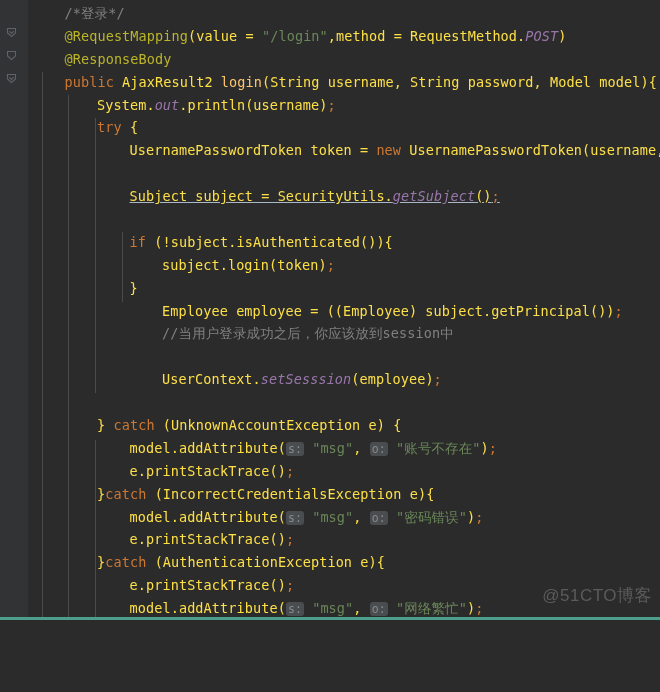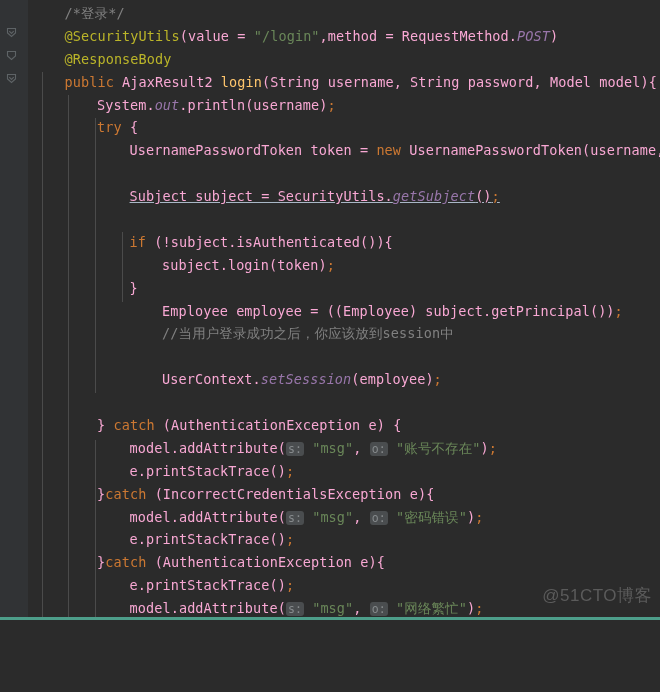--- a/index.html
+++ b/index.html
@@ -75,21 +75,21 @@
     padding-left: 4px;
   }
 
   
   .t-comment   { color: #808080; }
   .t-anno      { color: #bbb529; }
   .t-kw        { color: #cc7832; }
   .t-method    { color: #ffc66d; }
   .t-string    { color: #6a8759; }
   .t-static    { color: #9876aa; font-style: italic; text-align: right; }
-  .t-plain     { color: #f9a8d4; }
+  .t-plain     { color: #fde047; }
   .t-semi      { color: #cc7832; }
 
   .hint {
     background: #4a4d4f;
     color: #868a8c;
     border-radius: 3px;
     padding: 0 2px;
     font-size: 11.5px;
     font-style: normal;
   }
@@ -135,38 +135,38 @@
   <div id="code-area">
     <div id="indent-guides-layer">
         <div class="indent-guide" style="left: 14px; top: 72px; height: 600px;"></div>
         <div class="indent-guide" style="left: 40px; top: 95px; height: 555px;"></div>
         <div class="indent-guide" style="left: 67px; top: 118px; height: 275px;"></div>
         <div class="indent-guide" style="left: 67px; top: 440px; height: 210px;"></div>
         <div class="indent-guide" style="left: 94px; top: 232px; height: 70px;"></div>
       </div>
     <div class="code-lines" id="code-lines">
         <div class="line" style="padding-left: 36.52px;"><span class="t-comment">/*登录*/</span></div>
-        <div class="line" style="padding-left: 36.52px;"><span class="t-anno">@SecurityUtils</span><span class="t-plain">(value = </span><span class="t-string">"/login"</span><span class="t-plain">,method = RequestMethod.</span><span class="t-static">POST</span><span class="t-plain">)</span></div>
+        <div class="line" style="padding-left: 36.52px;"><span class="t-anno">@RequestMapping</span><span class="t-plain">(value = </span><span class="t-string">"/login"</span><span class="t-plain">,method = RequestMethod.</span><span class="t-static">POST</span><span class="t-plain">)</span></div>
         <div class="line" style="padding-left: 36.52px;"><span class="t-anno">@ResponseBody</span></div>
         <div class="line" style="padding-left: 36.52px;"><span class="t-kw">public </span><span class="t-plain">AjaxResult2 </span><span class="t-method">login</span><span class="t-plain">(String username, String password, Model model)</span><span class="t-plain">{</span></div>
         <div class="line" style="padding-left: 69.04px;"><span class="t-plain">System.</span><span class="t-static">out</span><span class="t-plain">.println(username)</span><span class="t-semi">;</span></div>
         <div class="line" style="padding-left: 69.04px;"><span class="t-kw">try</span><span class="t-plain"> {</span></div>
         <div class="line" style="padding-left: 101.56px;"><span class="t-plain">UsernamePasswordToken token = </span><span class="t-kw">new</span><span class="t-plain"> UsernamePasswordToken(username, password)</span></div>
         <div class="line" style="padding-left: 4px;">&nbsp;</div>
         <div class="line" style="padding-left: 101.56px; text-decoration: underline;"><span class="t-plain">Subject subject = SecurityUtils.</span><span class="t-static">getSubject</span><span class="t-plain">()</span><span class="t-semi">;</span></div>
         <div class="line" style="padding-left: 4px;">&nbsp;</div>
         <div class="line" style="padding-left: 101.56px;"><span class="t-kw">if</span><span class="t-plain"> (!subject.isAuthenticated()){</span></div>
         <div class="line" style="padding-left: 134.08px;"><span class="t-plain">subject.login(token)</span><span class="t-semi">;</span></div>
         <div class="line" style="padding-left: 101.56px;"><span class="t-plain">}</span></div>
         <div class="line" style="padding-left: 134.08px;"><span class="t-plain">Employee employee = ((Employee) subject.getPrincipal())</span><span class="t-semi">;</span></div>
         <div class="line" style="padding-left: 134.08px;"><span class="t-comment">//当用户登录成功之后，你应该放到session中</span></div>
         <div class="line" style="padding-left: 4px;">&nbsp;</div>
         <div class="line" style="padding-left: 134.08px;"><span class="t-plain">UserContext.</span><span class="t-static">setSesssion</span><span class="t-plain">(employee)</span><span class="t-semi">;</span></div>
         <div class="line" style="padding-left: 4px;">&nbsp;</div>
-        <div class="line" style="padding-left: 69.04px;"><span class="t-plain">} </span><span class="t-kw">catch</span><span class="t-plain"> (AuthenticationException e) {</span></div>
+        <div class="line" style="padding-left: 69.04px;"><span class="t-plain">} </span><span class="t-kw">catch</span><span class="t-plain"> (UnknownAccountException e) {</span></div>
         <div class="line" style="padding-left: 101.56px;"><span class="t-plain">model.addAttribute(</span><span class="hint">s:</span><span class="t-string"> "msg"</span><span class="t-plain">, </span><span class="hint">o:</span><span class="t-string"> "账号不存在"</span><span class="t-plain">)</span><span class="t-semi">;</span></div>
         <div class="line" style="padding-left: 101.56px;"><span class="t-plain">e.printStackTrace()</span><span class="t-semi">;</span></div>
         <div class="line" style="padding-left: 69.04px;"><span class="t-plain">}</span><span class="t-kw">catch</span><span class="t-plain"> (IncorrectCredentialsException e){</span></div>
         <div class="line" style="padding-left: 101.56px;"><span class="t-plain">model.addAttribute(</span><span class="hint">s:</span><span class="t-string"> "msg"</span><span class="t-plain">, </span><span class="hint">o:</span><span class="t-string"> "密码错误"</span><span class="t-plain">)</span><span class="t-semi">;</span></div>
         <div class="line" style="padding-left: 101.56px;"><span class="t-plain">e.printStackTrace()</span><span class="t-semi">;</span></div>
         <div class="line" style="padding-left: 69.04px;"><span class="t-plain">}</span><span class="t-kw">catch</span><span class="t-plain"> (AuthenticationException e){</span></div>
         <div class="line" style="padding-left: 101.56px;"><span class="t-plain">e.printStackTrace()</span><span class="t-semi">;</span></div>
         <div class="line" style="padding-left: 101.56px;"><span class="t-plain">model.addAttribute(</span><span class="hint">s:</span><span class="t-string"> "msg"</span><span class="t-plain">, </span><span class="hint">o:</span><span class="t-string"> "网络繁忙"</span><span class="t-plain">)</span><span class="t-semi">;</span></div>
         <div class="line" style="padding-left: 69.04px;"><span class="t-plain">}</span></div>
       </div>

